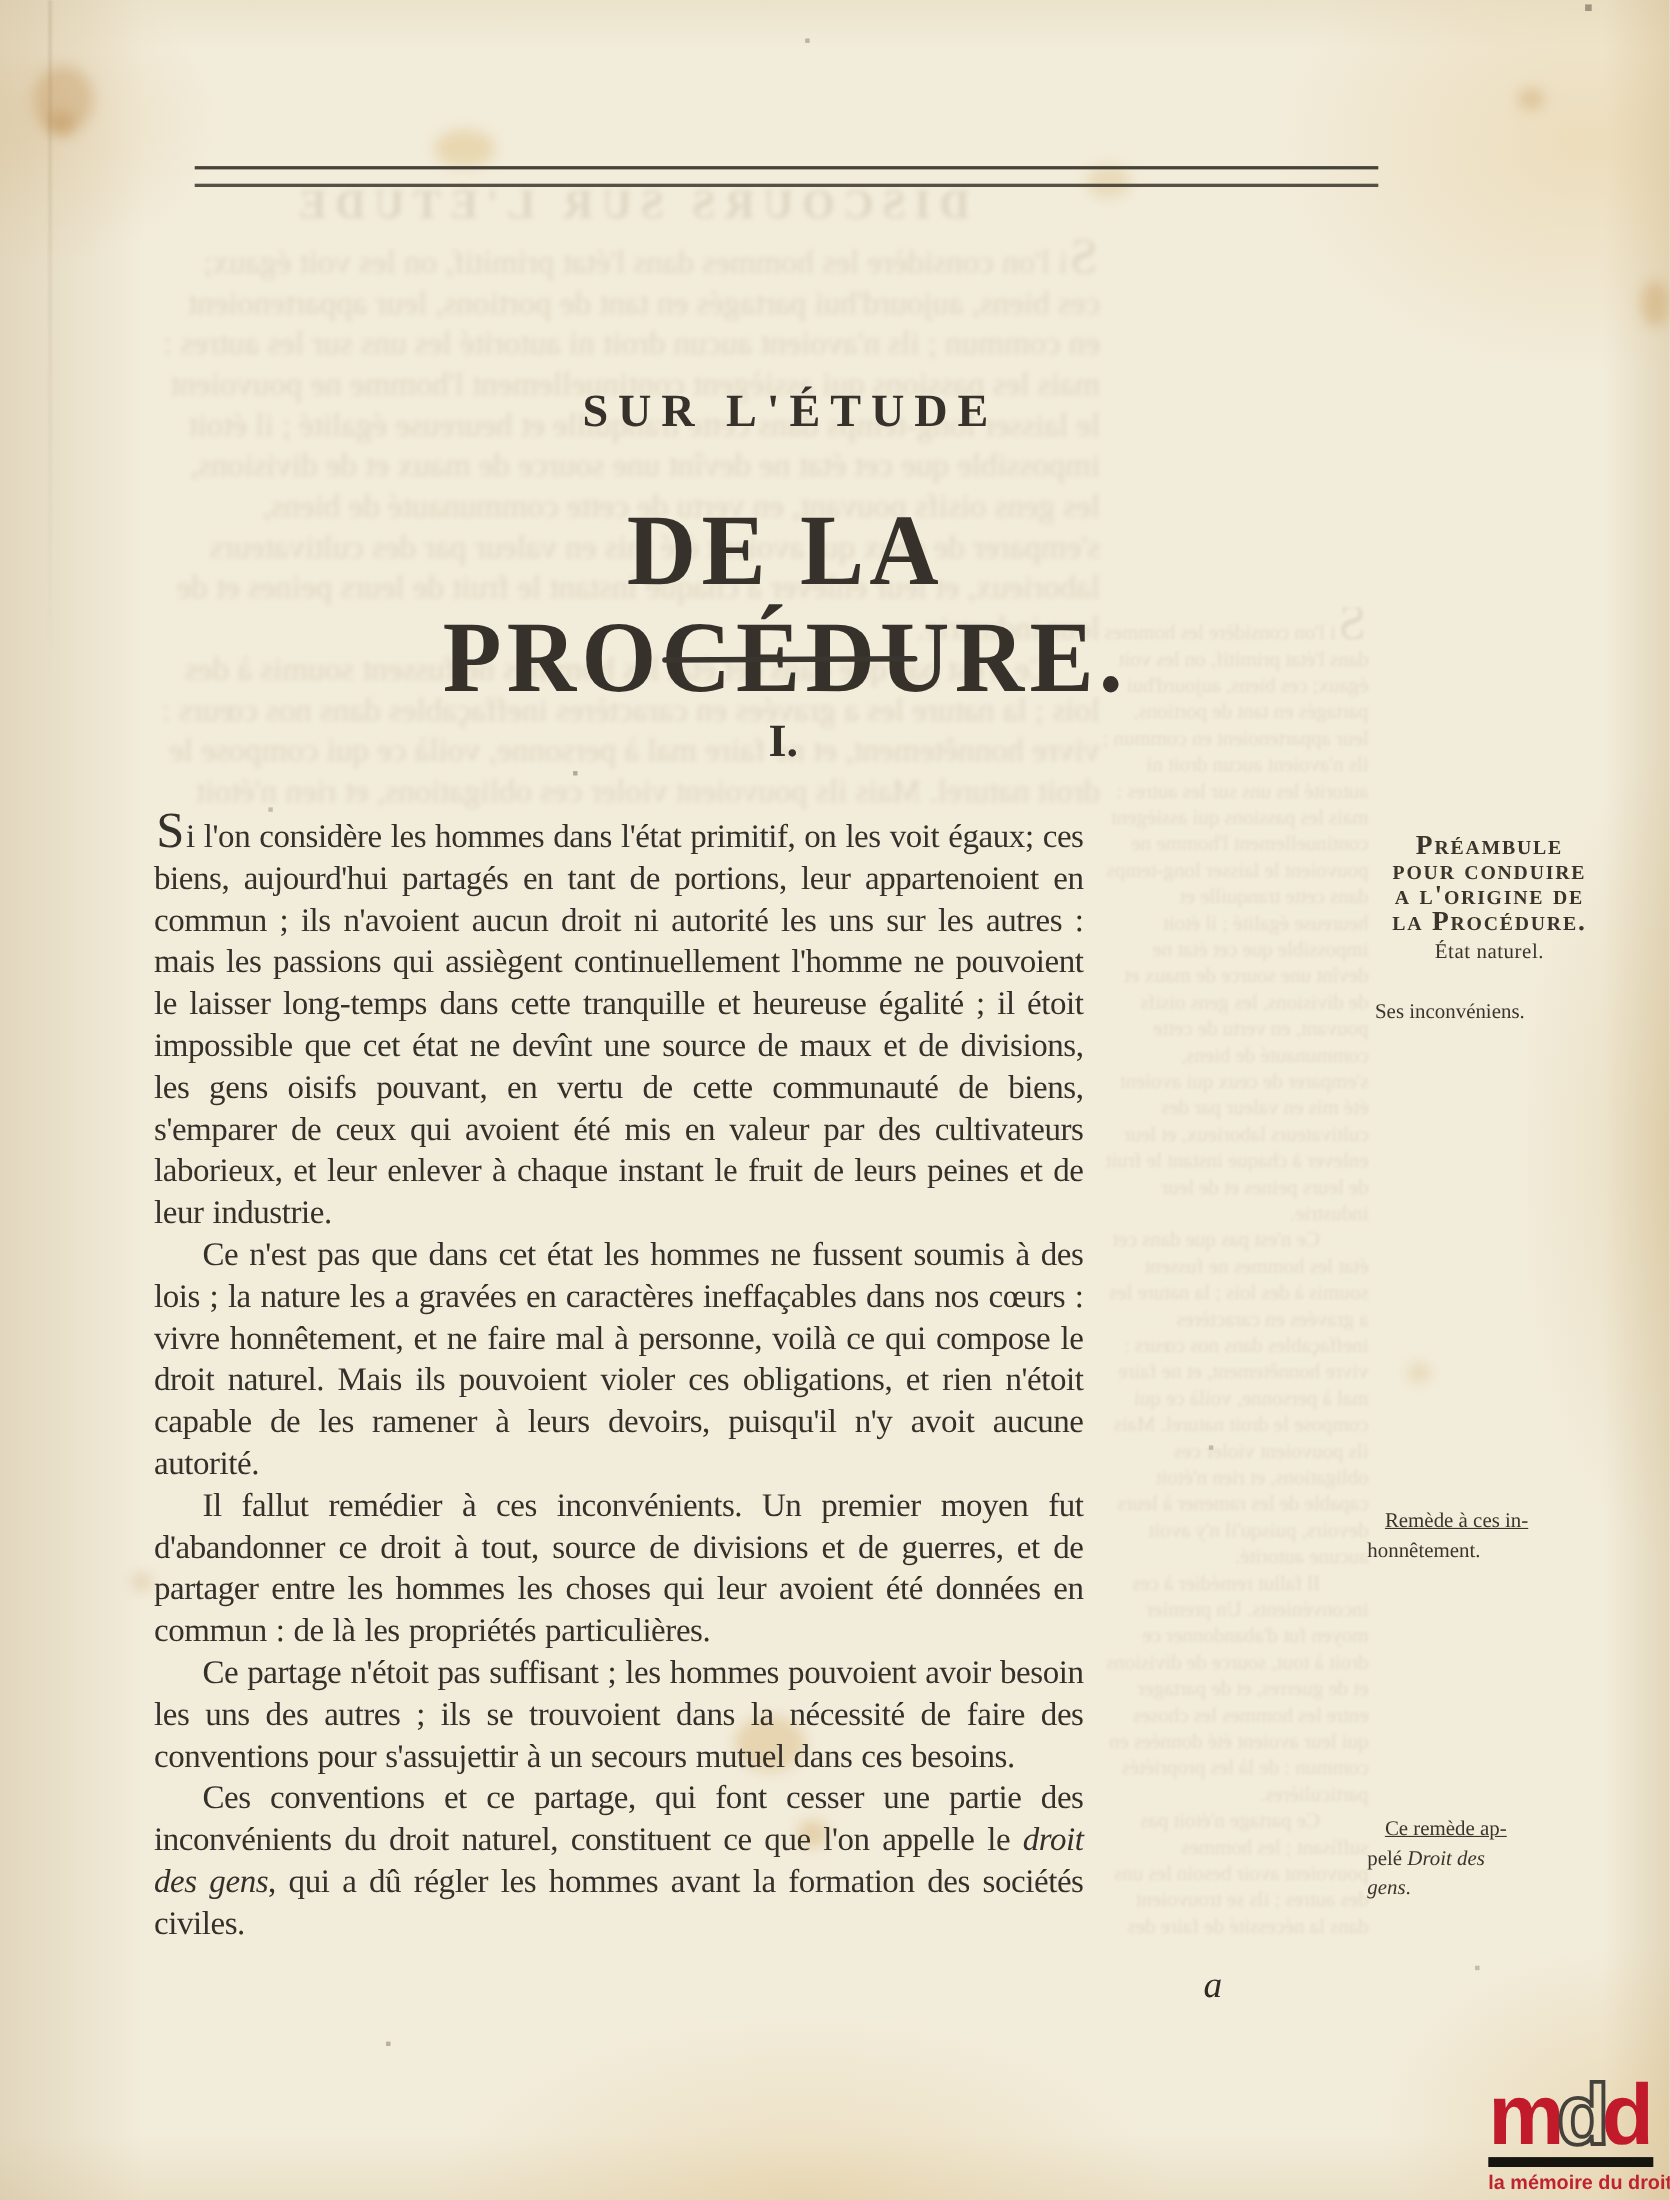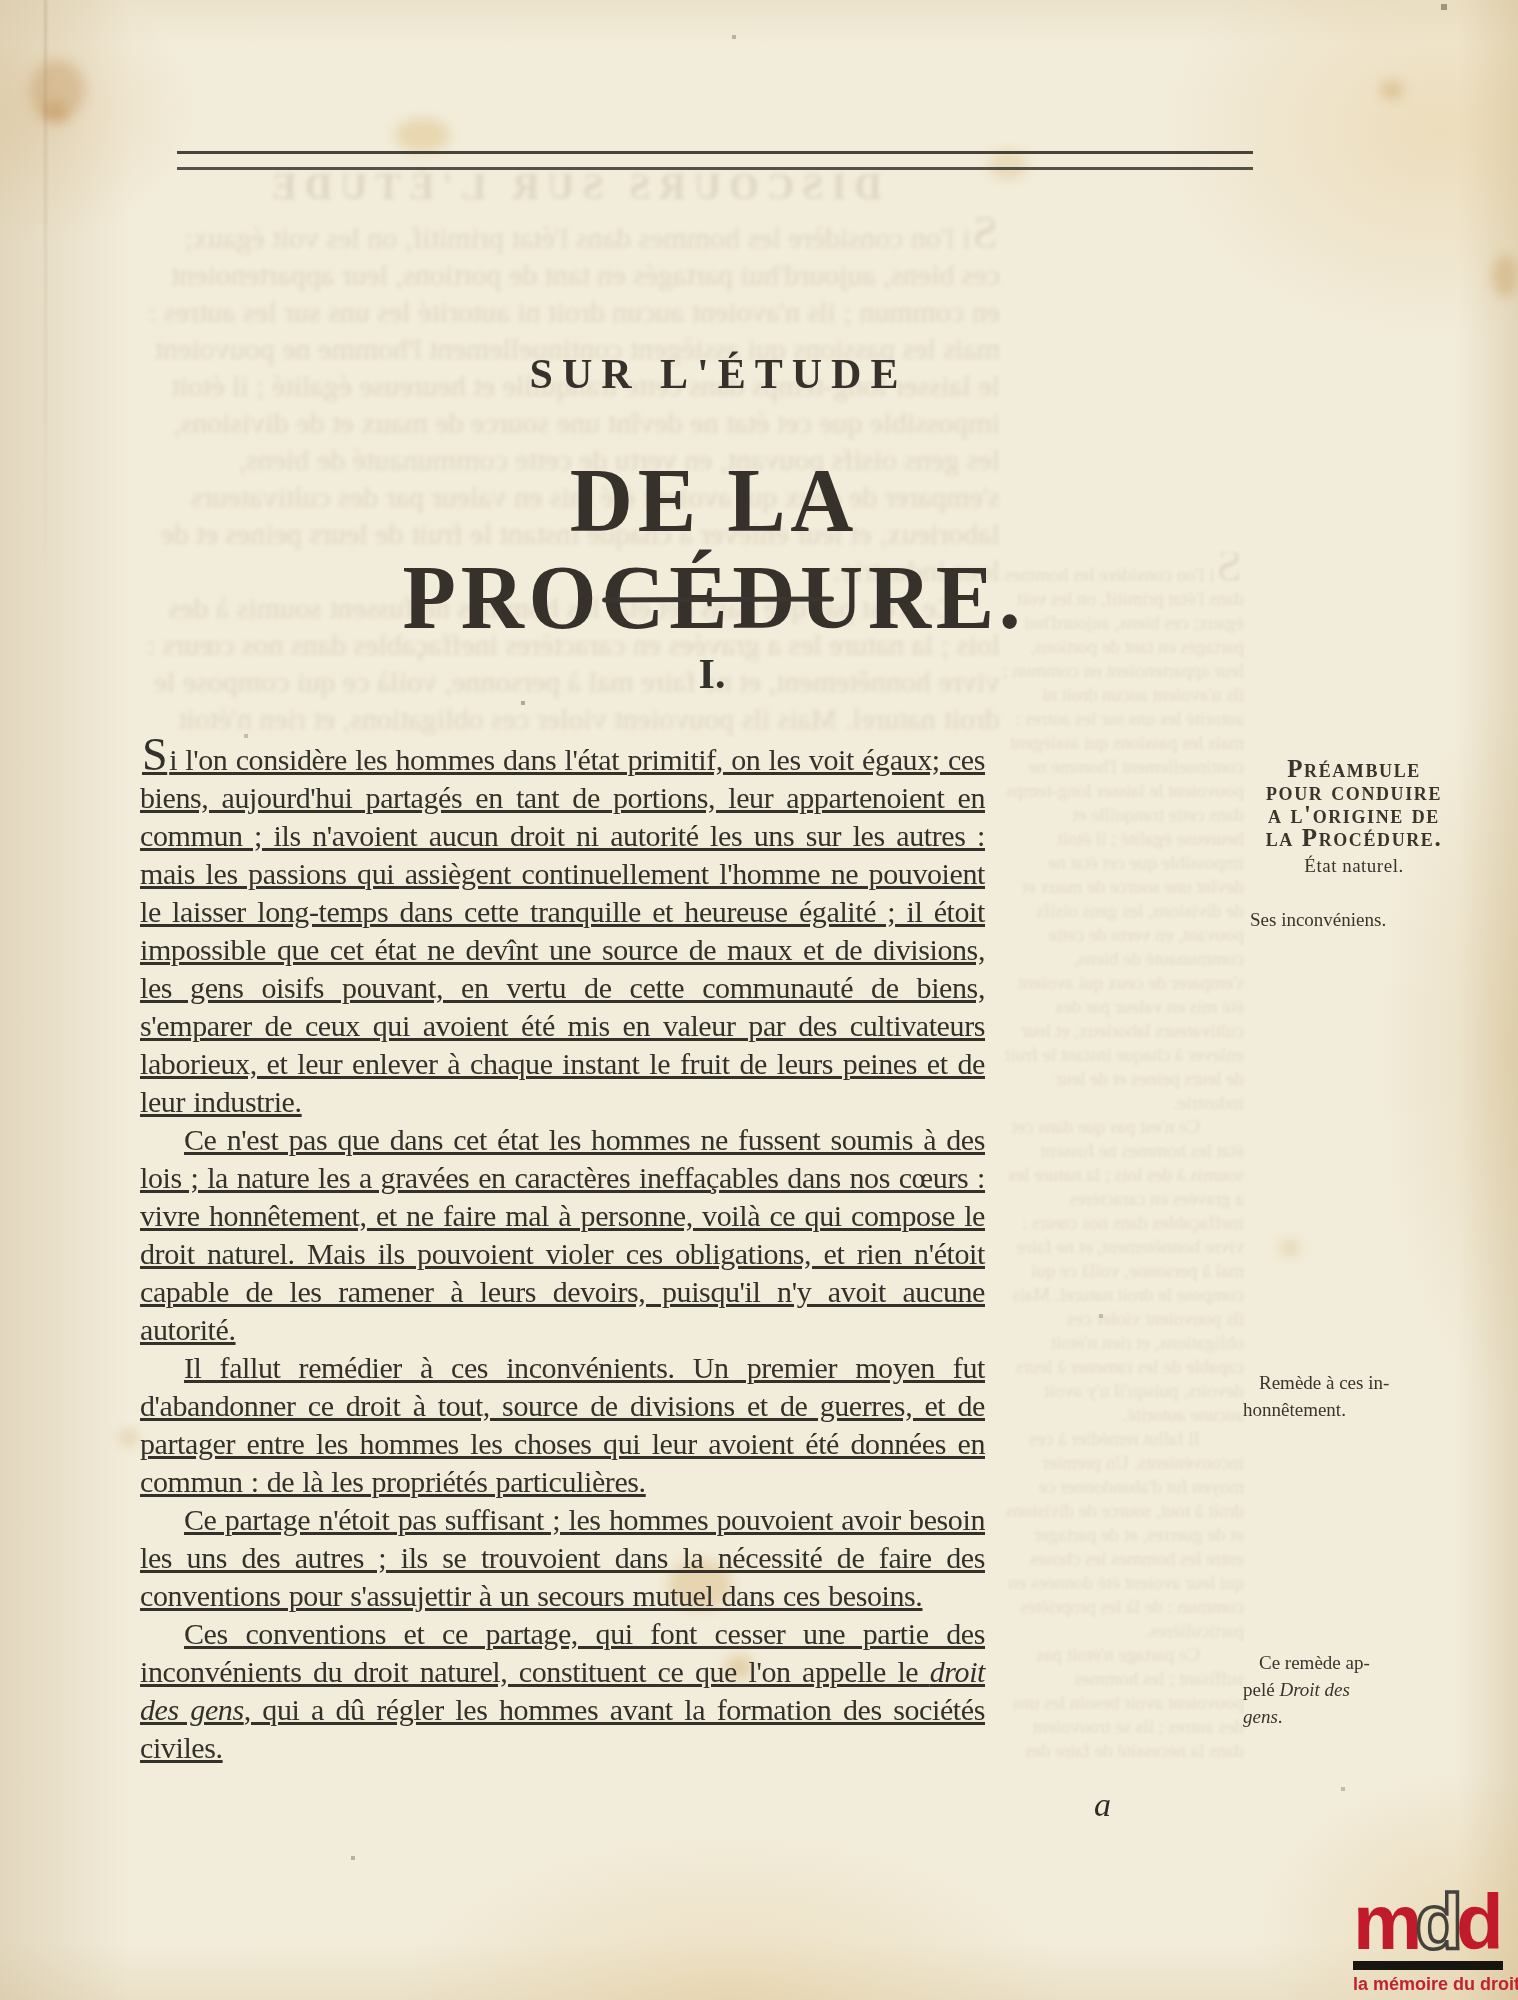--- a/index.html
+++ b/index.html
@@ -59,34 +59,34 @@
   .h-proc{position:absolute;left:257px;top:452px;width:914px;text-align:center;z-index:2;
     font-size:92px;line-height:1.05;font-weight:700;letter-spacing:5px;color:#36322b;
     transform:scaleX(0.95);transform-origin:50% 0;}
   .rule-short{position:absolute;left:602px;top:597px;width:232px;height:5px;z-index:2;
     background:#3a362f;border-radius:3px;transform:rotate(-0.3deg);}
   .section-num{position:absolute;left:642px;top:650px;width:140px;text-align:center;z-index:2;
     font-size:42px;font-weight:700;color:#34302a;}
 
   #text-col{position:absolute;left:140px;top:741px;width:845px;z-index:2;
     font-size:30px;line-height:38px;letter-spacing:-0.4px;word-spacing:1px;
-    color:#34302a;text-align:justify;text-decoration:underline;}
+    color:#34302a;text-align:justify;}
   .para{margin:0;text-indent:44px;}
   .para.first{text-indent:2px;}
   .para.first::first-letter{font-size:46px;line-height:28px;padding-right:2px;}
   .it{font-style:italic;}
 
   .mnote{position:absolute;z-index:2;color:#3a352c;}
   .mn1{left:1243px;top:757px;width:222px;text-align:center;}
   .mn1 .sc{font-variant-caps:small-caps;font-size:25px;line-height:23px;letter-spacing:1.6px;font-weight:600;}
   .mn1 .mn-sub{font-size:19px;margin-top:6px;letter-spacing:0.5px;}
   .mn2{left:1250px;top:907px;width:235px;font-size:19px;line-height:26px;}
   .mn3{left:1243px;top:1369px;width:235px;font-size:19px;line-height:27px;}
   .mn4{left:1243px;top:1649px;width:235px;font-size:19px;line-height:27px;}
-  .mn-line.ind{text-indent:16px;}
+  .mn-line.ind{text-indent:16px;text-decoration:underline;}
 
   .sig{position:absolute;left:1094px;top:1786px;z-index:2;
     font-size:34px;font-style:italic;color:#2f2b25;}
 
   .logo{position:absolute;left:1353px;top:1886px;z-index:3;
     font-family:"Liberation Sans","DejaVu Sans",sans-serif;}
   .logo-word{font-size:78px;font-weight:700;letter-spacing:-7px;line-height:0.93;}
   .l-red{color:#c01a2b;}
   .l-outline{color:transparent;-webkit-text-stroke:3.5px #45423c;}
   .logo-bar{width:150px;height:9px;background:#17150f;margin-top:2px;}

